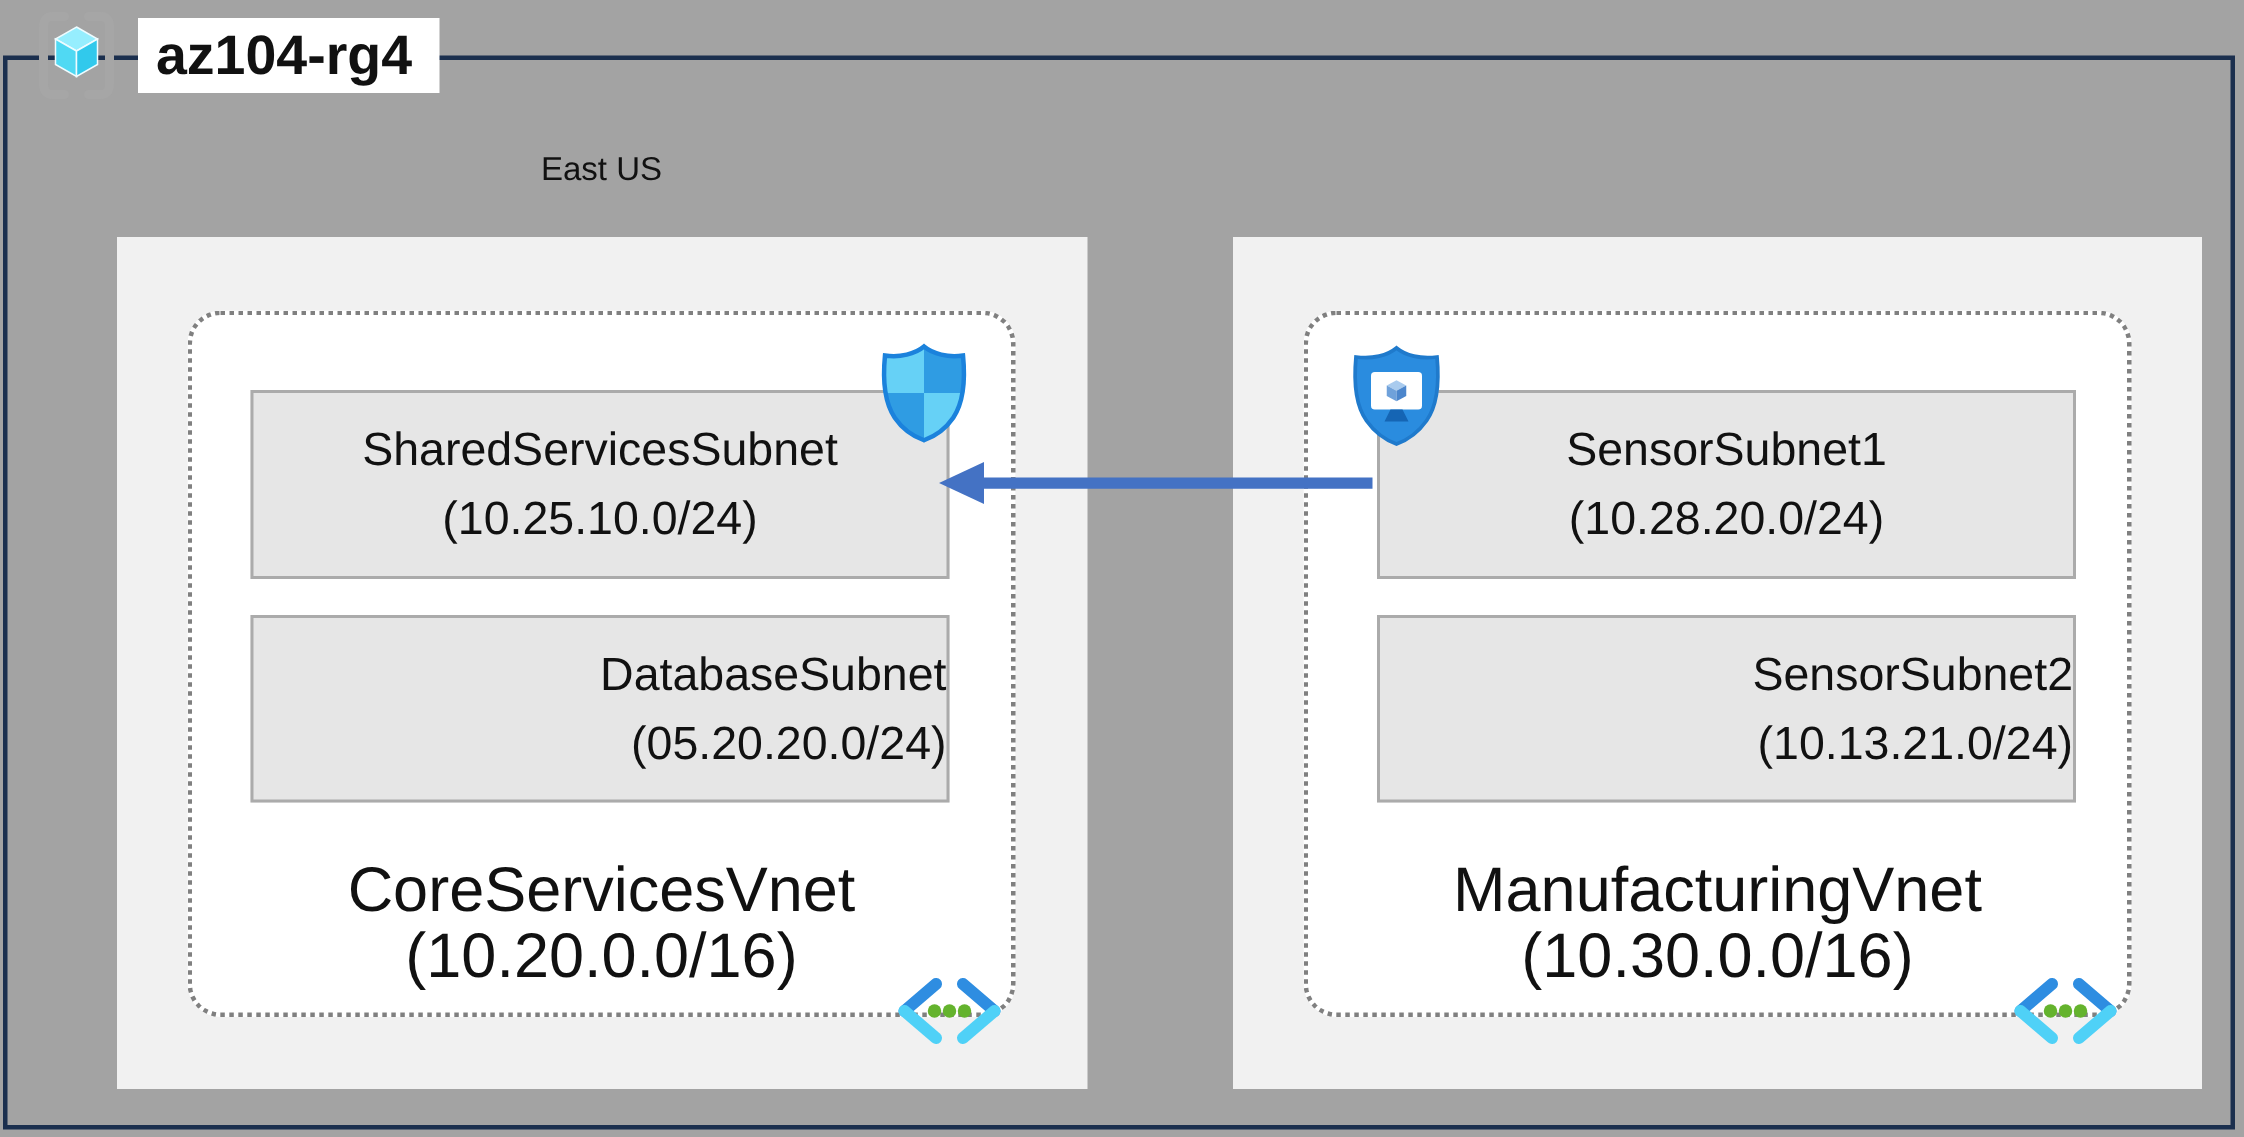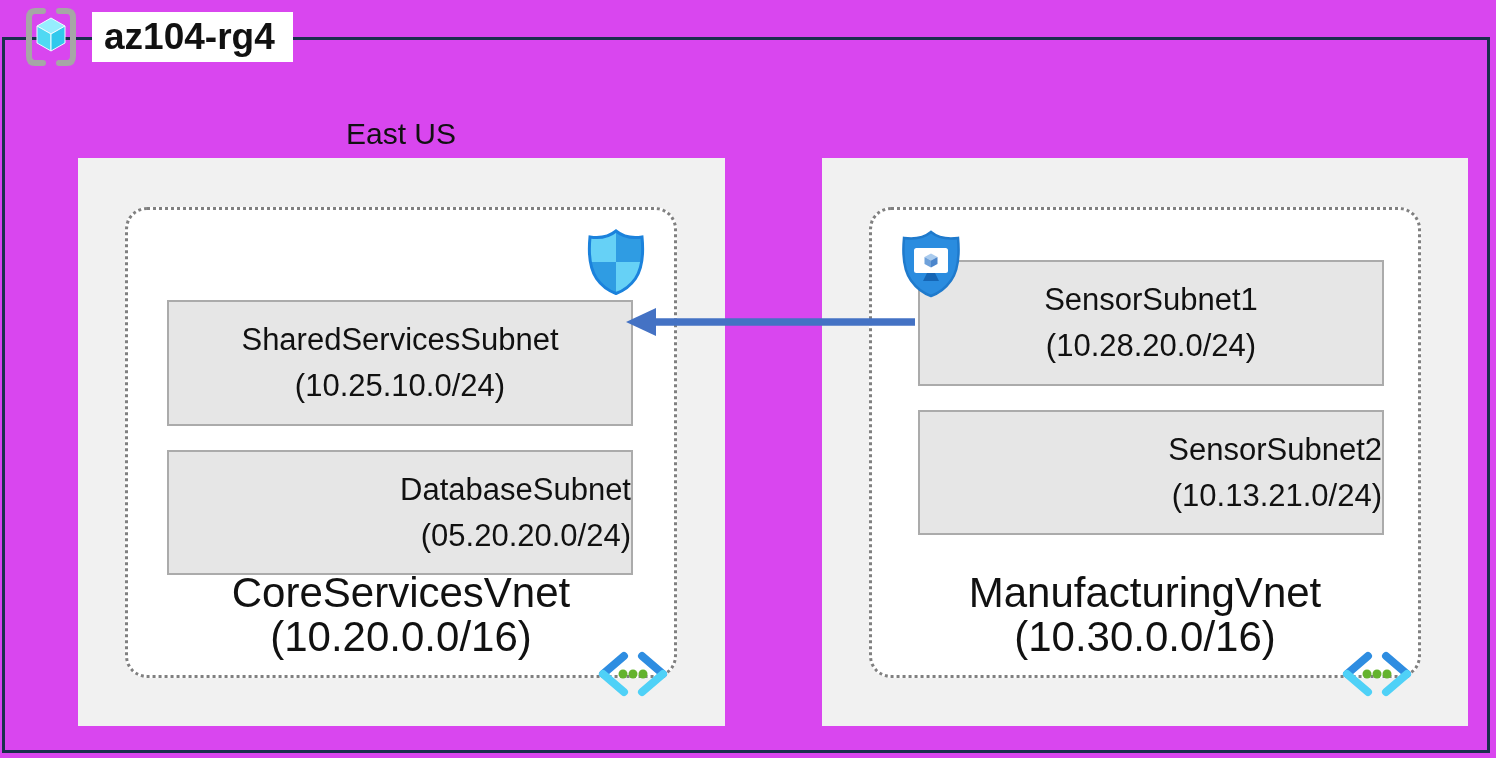--- a/index.html
+++ b/index.html
@@ -2,43 +2,43 @@
 <html style="--frame: #1B2F4E; --region-fill: #F1F1F1; --subnet-fill: #E6E6E6; --subnet-border: #ABABAB; --dotted-border: #808080; --arrow: #4472C4;"><head>
 <meta charset="utf-8">
 <style>
   :root{
     --frame:#1B2F4E; --region-fill:#F1F1F1; --subnet-fill:#E6E6E6;
     --subnet-border:#ABABAB; --dotted-border:#808080; --arrow:#4472C4;
     --text:#111111;
   }
   *{margin:0;padding:0;box-sizing:border-box;}
   body{background:#ffffff;font-family:"Liberation Sans","DejaVu Sans",sans-serif;color:var(--text);}
-  .canvas{position:relative;width:1496px;height:758px;background:#d946ef;overflow:hidden;}
+  .canvas{position:relative;width:1496px;height:758px;background:#a3a3a3;overflow:hidden;}
 
   .frame{position:absolute;left:2px;top:37px;width:1488px;height:716px;border:3px solid var(--frame);}
   .rg-icon{position:absolute;left:16px;top:6px;width:70px;height:62px;z-index:9;}
   .rg-title{position:absolute;left:92px;top:12px;height:50px;line-height:50px;
             background:#ffffff;padding:0 18px 0 12px;font-size:37px;font-weight:bold;z-index:8;}
 
-  .region-label{position:absolute;top:92px;height:42px;line-height:42px;text-align:center;font-size:30px;margin-top:21px;}
+  .region-label{position:absolute;top:92px;height:42px;line-height:42px;text-align:center;font-size:22px;}
   .label-east{left:125px;width:552px;}
   .label-west{left:869px;width:552px;}
 
   .region{position:absolute;top:158px;height:568px;background:var(--region-fill);}
   .region-east{left:78px;width:647px;}
   .region-west{left:822px;width:646px;}
 
   .vnet-box{position:absolute;left:47px;top:49px;width:552px;height:471px;background:#ffffff;
             border:3px dotted var(--dotted-border);border-radius:22px;}
 
   .subnet{position:absolute;width:466px;height:126px;background:var(--subnet-fill);
           border:2px solid var(--subnet-border);display:flex;flex-direction:column;
           justify-content:center;align-items:center;text-align:center;}
   .subnet .ln{font-size:31px;line-height:46px;}
-  .sub-east{left:39px;margin-top:40px;}
+  .sub-east{left:39px;}
   .sub-west{left:46px;}
   .sub-1{top:50px;}
   .sub-2{top:200px;height:125px;align-items:flex-end;}
 
   .vnet-label{position:absolute;left:0;top:361px;width:100%;text-align:center;}
   .vnet-label .ln{font-size:42px;line-height:44px;}
 
   .vnet-icon{position:absolute;left:467px;top:441px;width:76px;height:46px;z-index:4;}
 
   .badge{position:absolute;z-index:7;}

